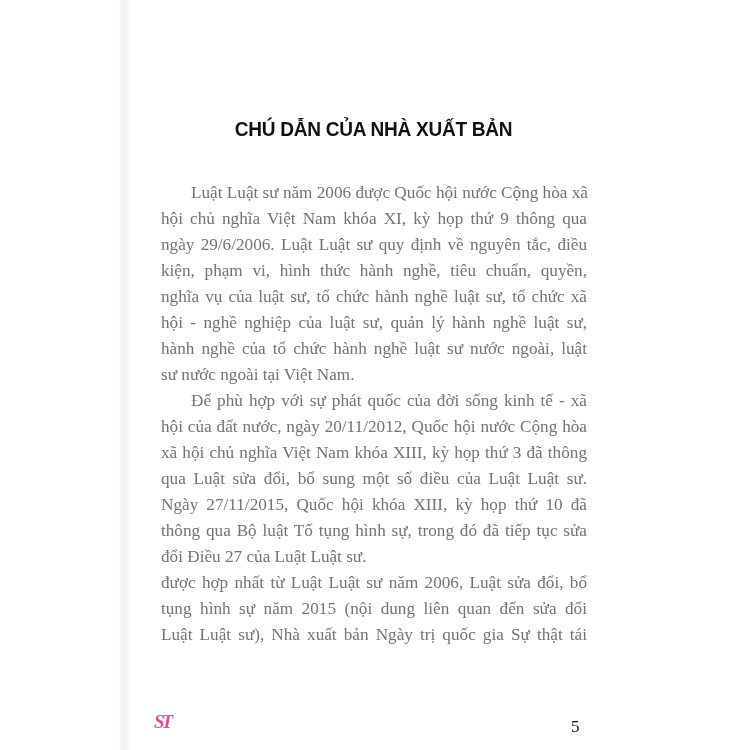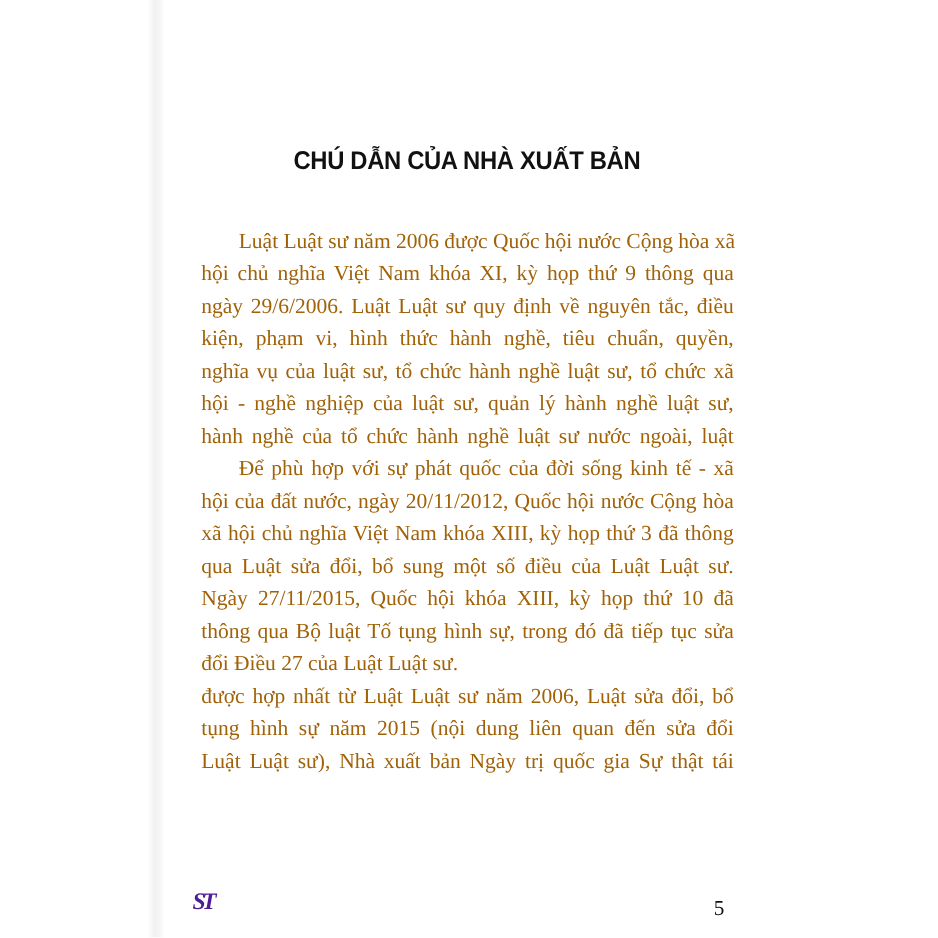--- a/index.html
+++ b/index.html
@@ -40,21 +40,21 @@
     transform-origin: center;
   }
   .body-text {
     position: absolute;
     left: 161px;
     top: 180px;
     width: 426px;
     font-family: "Liberation Serif", serif;
     font-size: 17.2px;
     line-height: 26px;
-    color: #a16207;
+    color: #737373;
   }
   .line {
     display: block;
     text-align: justify;
     text-align-last: justify;
     white-space: nowrap;
     height: 26px;
   }
   .line.last {
     text-align-last: left;
@@ -62,21 +62,21 @@
   .line.indent {
     padding-left: 30px;
   }
   .logo {
     position: absolute;
     left: 154px;
     top: 711px;
     font-family: "Liberation Serif", serif;
     font-weight: bold;
     font-size: 19px;
-    color: #4c1d95;
+    color: #ec4899;
     letter-spacing: -3px;
     font-style: italic;
   }
   .page-number {
     position: absolute;
     left: 571px;
     top: 717px;
     font-family: "Liberation Serif", serif;
     font-size: 17px;
     color: #111111;
@@ -93,20 +93,21 @@
   <div class="body-text">
 
     <div>
       <span class="line indent">Luật Luật sư năm 2006 được Quốc hội nước Cộng hòa xã</span>
       <span class="line">hội chủ nghĩa Việt Nam khóa XI, kỳ họp thứ 9 thông qua</span>
       <span class="line">ngày 29/6/2006. Luật Luật sư quy định về nguyên tắc, điều</span>
       <span class="line">kiện, phạm vi, hình thức hành nghề, tiêu chuẩn, quyền,</span>
       <span class="line">nghĩa vụ của luật sư, tổ chức hành nghề luật sư, tổ chức xã</span>
       <span class="line">hội - nghề nghiệp của luật sư, quản lý hành nghề luật sư,</span>
       <span class="line">hành nghề của tổ chức hành nghề luật sư nước ngoài, luật</span>
+      <span class="line last">sư nước ngoài tại Việt Nam.</span>
     </div>
 
     <div>
       <span class="line indent">Để phù hợp với sự phát quốc của đời sống kinh tế - xã</span>
       <span class="line">hội của đất nước, ngày 20/11/2012, Quốc hội nước Cộng hòa</span>
       <span class="line">xã hội chủ nghĩa Việt Nam khóa XIII, kỳ họp thứ 3 đã thông</span>
       <span class="line">qua Luật sửa đổi, bổ sung một số điều của Luật Luật sư.</span>
       <span class="line">Ngày 27/11/2015, Quốc hội khóa XIII, kỳ họp thứ 10 đã</span>
       <span class="line">thông qua Bộ luật Tố tụng hình sự, trong đó đã tiếp tục sửa</span>
       <span class="line last">đổi Điều 27 của Luật Luật sư.</span>

